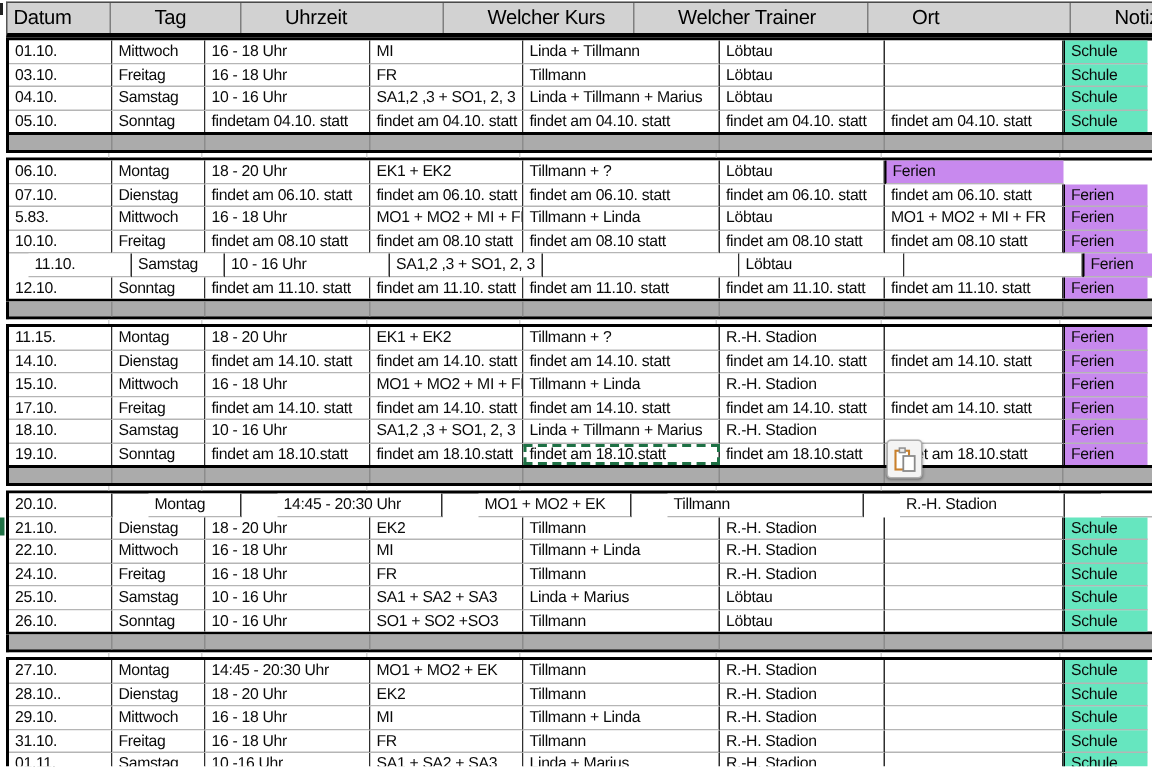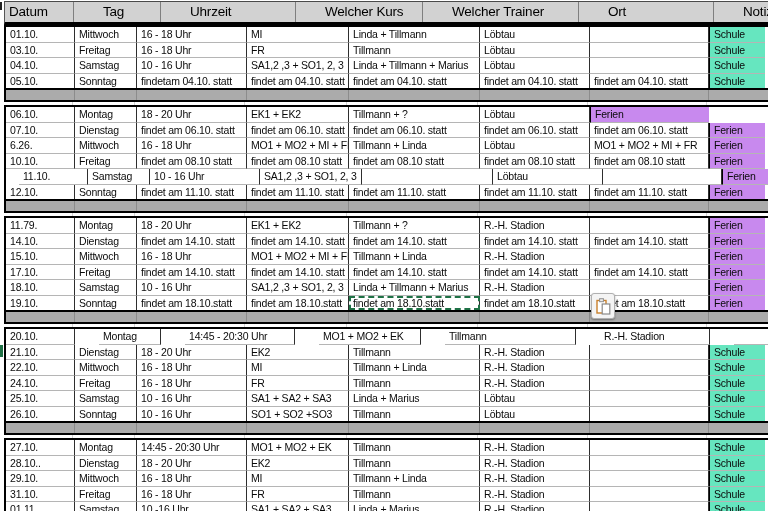--- a/index.html
+++ b/index.html
@@ -127,21 +127,21 @@
           <div class="cell">07.10.</div>
           <div class="cell">Dienstag</div>
           <div class="cell">findet am 06.10. statt</div>
           <div class="cell">findet am 06.10. statt</div>
           <div class="cell">findet am 06.10. statt</div>
           <div class="cell">findet am 06.10. statt</div>
           <div class="cell">findet am 06.10. statt</div>
           <div class="cell status" style="background: rgb(200, 137, 238);">Ferien</div>
         </div>
         <div class="row body-row" style="grid-template-columns: 69px 62px 110px 102px 131px 110px 119px 56px;">
-          <div class="cell">6.26.</div>
+          <div class="cell">5.83.</div>
           <div class="cell">Mittwoch</div>
           <div class="cell">16 - 18 Uhr</div>
           <div class="cell">MO1 + MO2 + MI + FR</div>
           <div class="cell">Tillmann + Linda</div>
           <div class="cell">Löbtau</div>
           <div class="cell">MO1 + MO2 + MI + FR</div>
           <div class="cell status" style="background: rgb(200, 137, 238);">Ferien</div>
         </div>
         <div class="row body-row" style="grid-template-columns: 69px 62px 110px 102px 131px 110px 119px 56px;">
           <div class="cell">10.10.</div>
@@ -189,21 +189,21 @@
         <div class="gap-cell"></div>
         <div class="gap-cell"></div>
         <div class="gap-cell"></div>
         <div class="gap-cell"></div>
         <div class="gap-cell"></div>
         <div class="gap-cell"></div>
         <div class="gap-cell"></div>
       </div>
       <div class="block">
         <div class="row body-row" style="grid-template-columns: 69px 62px 110px 102px 131px 110px 119px 56px;">
-          <div class="cell">11.79.</div>
+          <div class="cell">11.15.</div>
           <div class="cell">Montag</div>
           <div class="cell">18 - 20 Uhr</div>
           <div class="cell">EK1 + EK2</div>
           <div class="cell">Tillmann + ?</div>
           <div class="cell">R.-H. Stadion</div>
           <div class="cell"></div>
           <div class="cell status" style="background: rgb(200, 137, 238);">Ferien</div>
         </div>
         <div class="row body-row" style="grid-template-columns: 69px 62px 110px 102px 131px 110px 119px 56px;">
           <div class="cell">14.10.</div>

